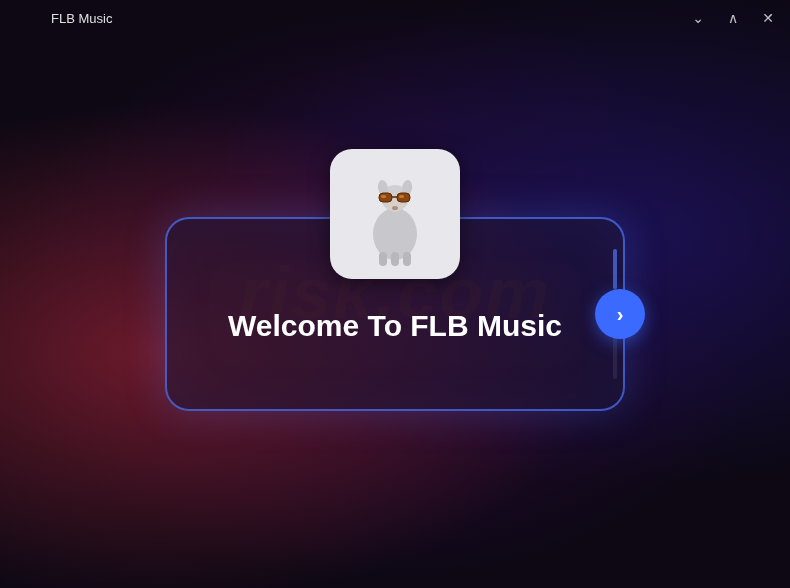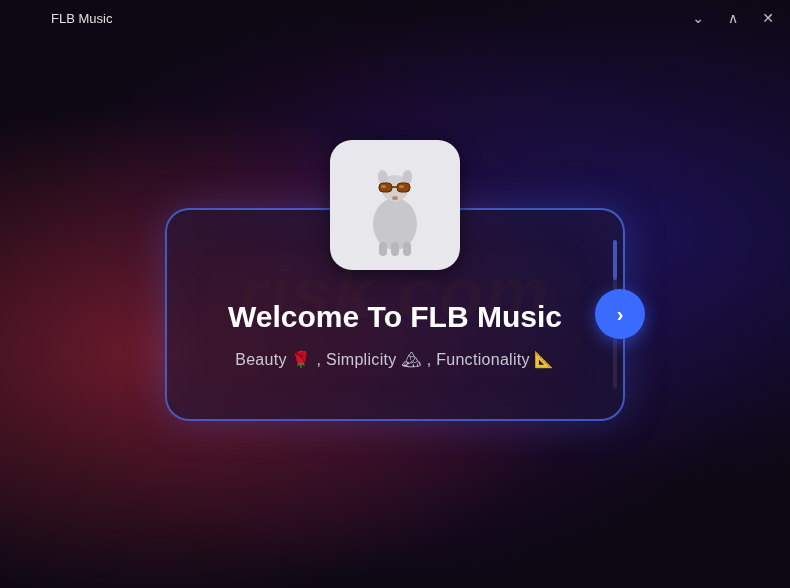--- a/index.html
+++ b/index.html
@@ -241,21 +241,20 @@
           <ellipse cx="50" cy="46" rx="3" ry="2" fill="#a89080"></ellipse>
 
           <rect x="34" y="90" width="8" height="14" rx="4" fill="#b8b8bc"></rect>
           <rect x="46" y="90" width="8" height="14" rx="4" fill="#b8b8bc"></rect>
           <rect x="58" y="90" width="8" height="14" rx="4" fill="#b8b8bc"></rect>
         </svg>
       </div>
     </div>
 
     <h1 class="welcome-title">Welcome To FLB Music</h1>
-    <p class="subtitle">Beauty 🌹 , Simplicity 🏔 , Functionality 📐</p>
 
     <div class="card-scrollbar">
       <div class="card-scrollbar-thumb"></div>
     </div>
 
     <button class="next-btn">
       <span class="chevron-right">›</span>
     </button>
 
   </div>

